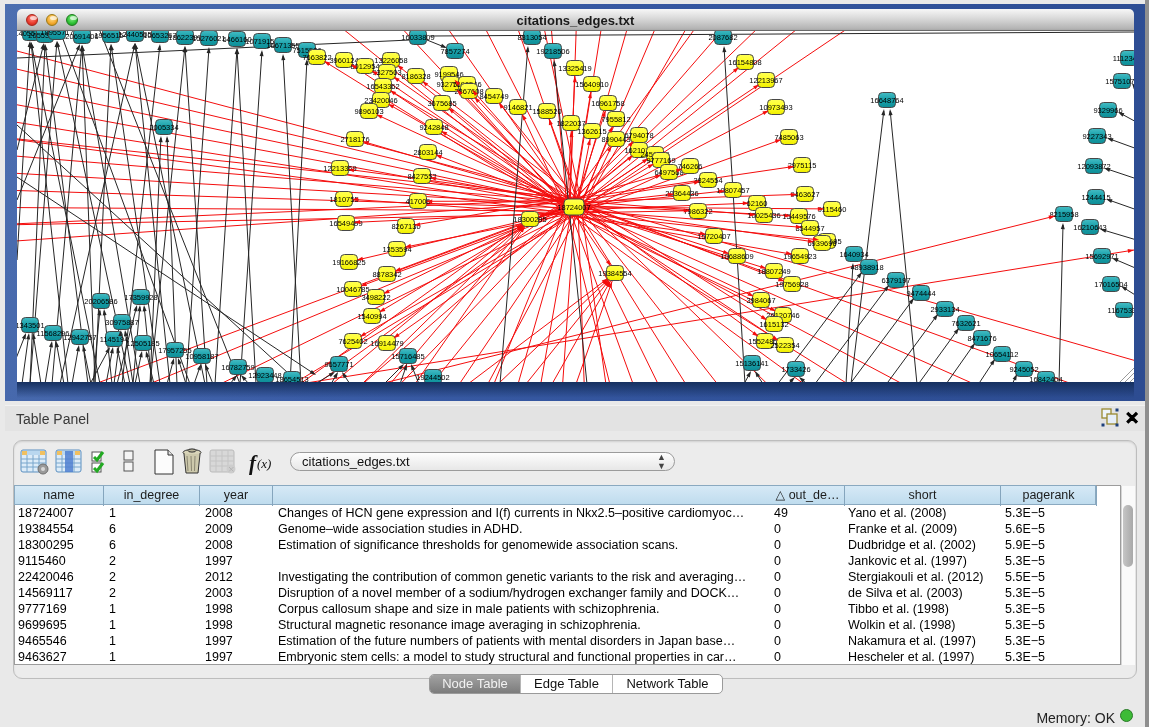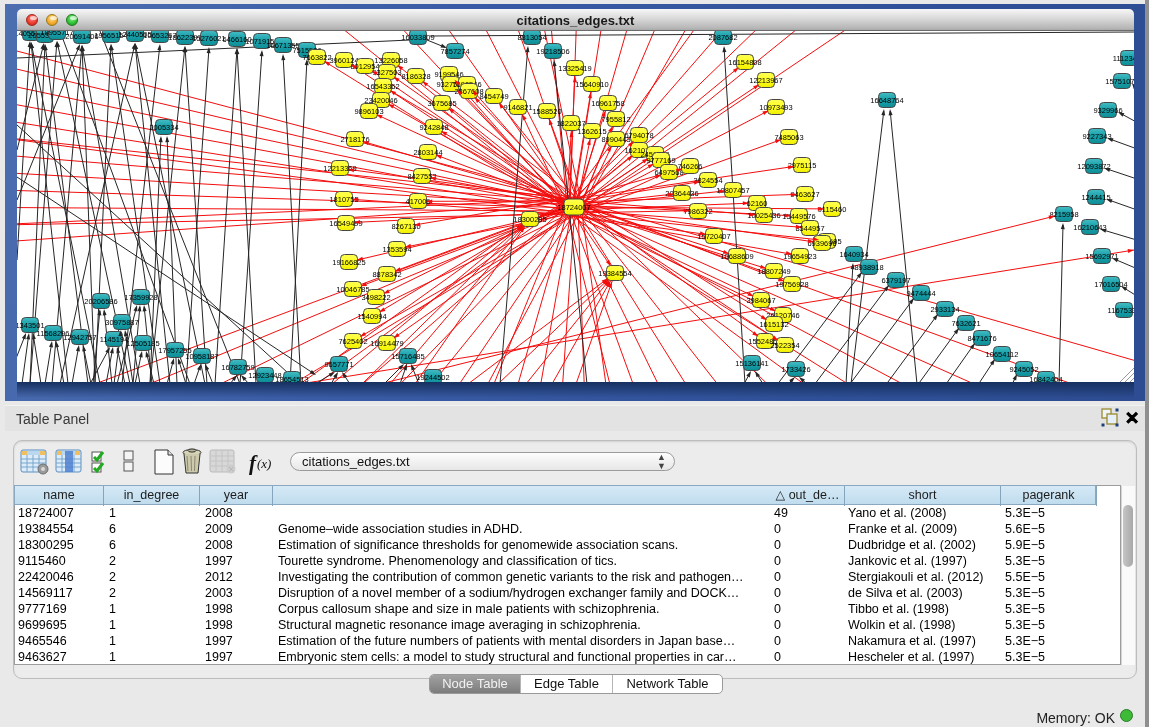--- a/index.html
+++ b/index.html
@@ -831,20 +831,21 @@
     <div class="hcell" style="left:89px;width:96px">in_degree</div>
     <div class="hcell" style="left:185px;width:73px">year</div>
     <div class="hcell" style="left:756px;width:74px">△ out_de…</div>
     <div class="hcell" style="left:830px;width:156px">short</div>
     <div class="hcell" style="left:986px;width:96px">pagerank</div>
   </div>
 <div class="trow" style="top:505px">
     <div class="cell" style="left:4px;width:81px">18724007</div>
     <div class="cell" style="left:95px;width:88px">1</div>
     <div class="cell" style="left:191px;width:65px">2008</div>
+    <div class="cell" style="left:264px;width:490px">Changes of HCN gene expression and I(f) currents in Nkx2.5–positive cardiomyoc…</div>
     <div class="cell" style="left:760px;width:66px">49</div>
     <div class="cell" style="left:834px;width:148px">Yano et al. (2008)</div>
     <div class="cell" style="left:991px;width:88px">5.3E−5</div>
   </div>
 <div class="trow" style="top:521px">
     <div class="cell" style="left:4px;width:81px">19384554</div>
     <div class="cell" style="left:95px;width:88px">6</div>
     <div class="cell" style="left:191px;width:65px">2009</div>
     <div class="cell" style="left:264px;width:490px">Genome–wide association studies in ADHD.</div>
     <div class="cell" style="left:760px;width:66px">0</div>
@@ -857,30 +858,29 @@
     <div class="cell" style="left:191px;width:65px">2008</div>
     <div class="cell" style="left:264px;width:490px">Estimation of significance thresholds for genomewide association scans.</div>
     <div class="cell" style="left:760px;width:66px">0</div>
     <div class="cell" style="left:834px;width:148px">Dudbridge et al. (2002)</div>
     <div class="cell" style="left:991px;width:88px">5.9E−5</div>
   </div>
 <div class="trow" style="top:553px">
     <div class="cell" style="left:4px;width:81px">9115460</div>
     <div class="cell" style="left:95px;width:88px">2</div>
     <div class="cell" style="left:191px;width:65px">1997</div>
-    <div class="cell" style="left:264px;width:490px">Tourette syndrome. Phenomenology and classification of tics.</div>
     <div class="cell" style="left:760px;width:66px">0</div>
     <div class="cell" style="left:834px;width:148px">Jankovic et al. (1997)</div>
     <div class="cell" style="left:991px;width:88px">5.3E−5</div>
   </div>
 <div class="trow" style="top:569px">
     <div class="cell" style="left:4px;width:81px">22420046</div>
     <div class="cell" style="left:95px;width:88px">2</div>
     <div class="cell" style="left:191px;width:65px">2012</div>
-    <div class="cell" style="left:264px;width:490px">Investigating the contribution of common genetic variants to the risk and pathogen…</div>
+    <div class="cell" style="left:264px;width:490px">Investigating the contribution of common genetic variants to the risk and averaging…</div>
     <div class="cell" style="left:760px;width:66px">0</div>
     <div class="cell" style="left:834px;width:148px">Stergiakouli et al. (2012)</div>
     <div class="cell" style="left:991px;width:88px">5.5E−5</div>
   </div>
 <div class="trow" style="top:585px">
     <div class="cell" style="left:4px;width:81px">14569117</div>
     <div class="cell" style="left:95px;width:88px">2</div>
     <div class="cell" style="left:191px;width:65px">2003</div>
     <div class="cell" style="left:264px;width:490px">Disruption of a novel member of a sodium/hydrogen exchanger family and DOCK…</div>
     <div class="cell" style="left:760px;width:66px">0</div>

